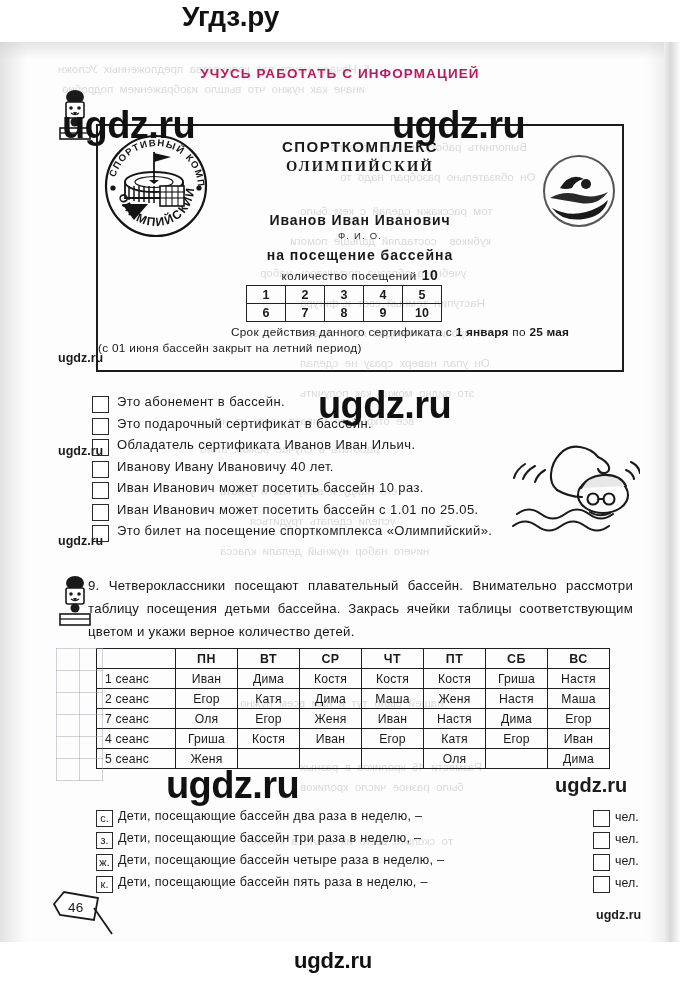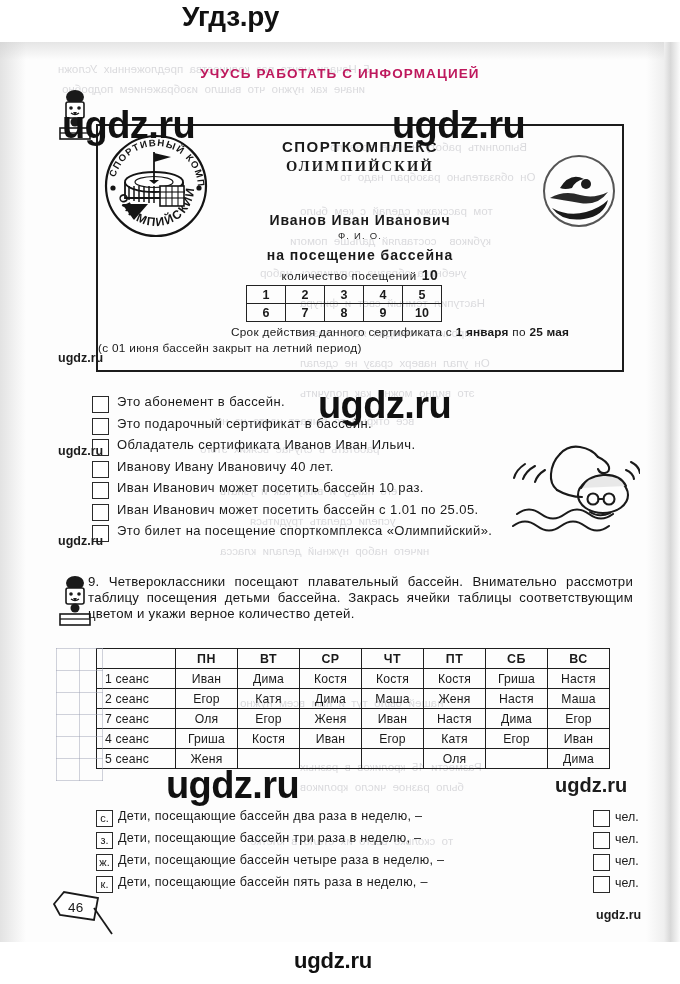--- a/index.html
+++ b/index.html
@@ -179,21 +179,21 @@
     font-size: 13px;
     letter-spacing: .4px;
     white-space: nowrap;
   }
   #swimmer-drawing { position: absolute; left: 505px; top: 400px; width: 135px; height: 95px; }
 
   
   #task9-text {
     position: absolute; left: 88px; top: 532px; width: 545px;
     font-size: 13.2px;
-    line-height: 16px;
+    line-height: 23px;
     letter-spacing: .25px;
     text-align: justify;
     color: #151515;
   }
 
   
   #schedule {
     position: absolute; left: 96px; top: 606px;
     border-collapse: collapse;
     background: transparent;

